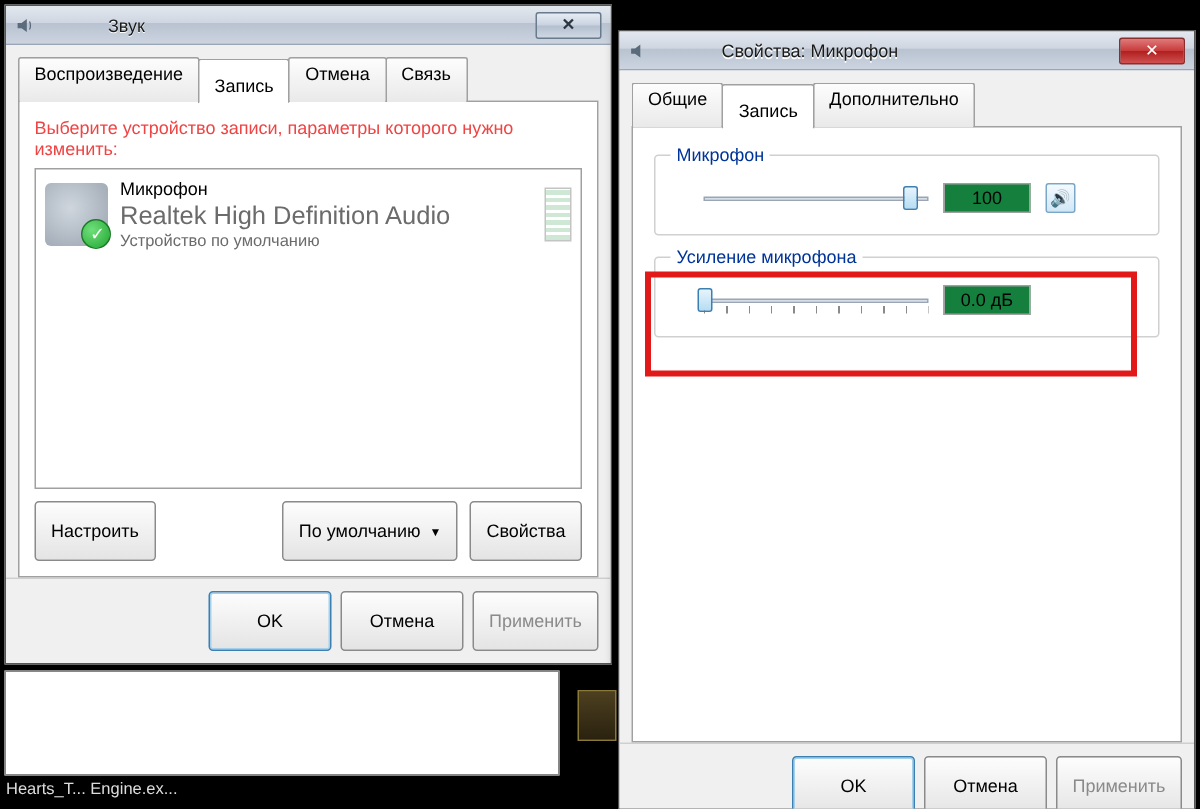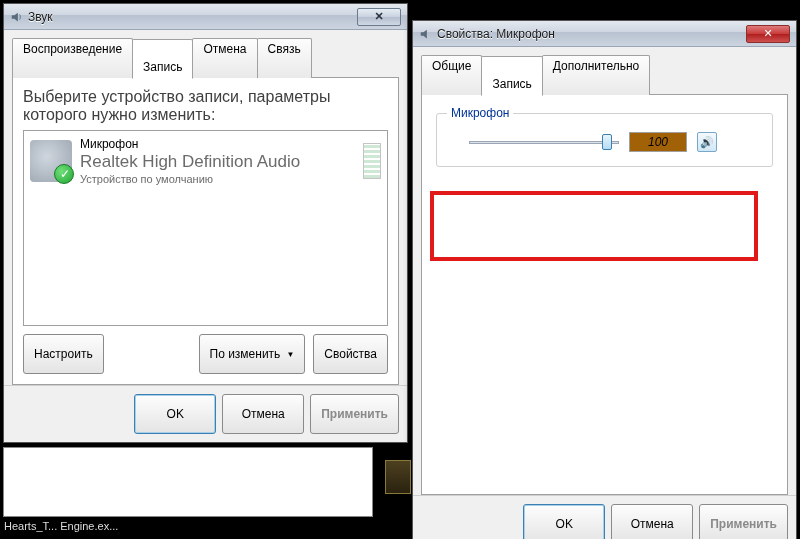--- a/index.html
+++ b/index.html
@@ -25,20 +25,21 @@
     flex-direction: column;
   }
   .titlebar {
     height: 26px;
     display: flex;
     align-items: center;
     padding: 0 6px;
     background: linear-gradient(#e3e8ef, #cfd6e1 45%, #b8c2d0 46%, #ccd4e0);
     border-bottom: 1px solid #9aa6b6;
     color: #1a1a1a;
+    gap: 44px;
   }
   .titlebar .spacer { flex: 1; }
   .titletext { font-size: 12px; margin-left: 4px; text-shadow: 0 1px 0 #fff; }
   .sysicon {
     width: 14px; height: 14px; display: inline-block;
   }
   .close-btn {
     width: 44px; height: 18px;
     border: 1px solid #8a2e2e;
     border-radius: 2px;
@@ -77,32 +78,32 @@
     border-radius: 2px 2px 0 0;
     margin-right:-1px;
     font-size: 12px;
     position:relative;
   }
   .tab.active {
     background:#fff;
     border-bottom:1px solid #fff;
     z-index:3;
     top:1px;
-    padding-top:20px;
+    padding-top:10px;
   }
   .tabpanel {
     border:1px solid #a0a0a0;
     background:#fff;
     padding:10px;
     flex:1;
     position:relative;
     z-index:1;
     display:flex; flex-direction:column;
   }
-  .prompt { font-size:16px; color:#404040; margin-bottom:6px; }
+  .prompt { font-size:12px; color:#ef4444; margin-bottom:6px; }
 
   .device-list {
     border:1px solid #a0a0a0;
     background:#fff;
     flex:1;
     padding:2px;
     overflow:auto;
   }
   .device-item {
     display:flex;
@@ -151,21 +152,21 @@
     border-radius:3px;
     background: linear-gradient(#fdfdfd,#e4e4e4);
     font-size:12px;
     display:flex; align-items:center; justify-content:center;
     padding: 16px 10px;
   }
   .btn.default {
     border:1px solid #3c7fb1;
     box-shadow: inset 0 0 0 1px #a6d0ea;
   }
-  .btn.disabled { color:#8a8a8a;font-weight:bold; }
+  .btn.disabled { color:#8a8a8a; }
   .dropdown-caret { margin-left:6px; font-size:8px; }
 
   .footer {
     padding:8px;
     border-top:1px solid #cfcfcf;
     display:flex; justify-content:flex-end; gap:6px;
     background:#f0f0f0;
   }
 
   
@@ -210,23 +211,23 @@
   .track .thumb{
     position:absolute; top:2px;
     width:10px; height:16px;
     border:1px solid #3c7fb1;
     border-radius:2px;
     background:linear-gradient(#e8f4fc,#b5ddf3);
   }
   .value-box{
     width:58px; height:20px;
     border:1px solid #a0a0a0;
-    background:#a16207;
+    background:#15803d;
     font-size:12px;
-    display:flex; align-items:center; justify-content:center;font-style:italic;
+    display:flex; align-items:center; justify-content:center;
   }
   .speaker-icon {
     width:20px; height:20px;
     border:1px solid #79a7c9;
     border-radius:2px;
     background:linear-gradient(#f4faff,#d1e7f6);
     display:flex; align-items:center; justify-content:center;
     color:#2c6aa0; font-size:11px;
   }
 
@@ -289,21 +290,21 @@
             <span class="dev-def">Устройство по умолчанию</span>
           </div>
           <div class="level-bars"></div>
         </div>
       </div>
 
       <div class="row-buttons">
         <span class="btn">Настроить</span>
         <span style="flex:1"></span>
         <span class="btn">
-          <span>По изменить</span>
+          <span>По умолчанию</span>
           <span class="dropdown-caret">▼</span>
         </span>
         <span class="btn">Свойства</span>
       </div>
     </div>
   </div>
 
   <div class="footer">
     <span class="btn default" style="min-width:82px">OK</span>
     <span class="btn" style="min-width:82px">Отмена</span>
@@ -338,20 +339,32 @@
           <span style="width:10px"></span>
           <div class="track">
             <div class="bar"></div>
             <div class="thumb" style="left:calc(92% - 5px)"></div>
           </div>
           <div class="value-box">100</div>
           <div class="speaker-icon">🔊</div>
         </div>
       </div>
 
+      <div class="groupbox" style="position:relative;">
+        <span class="legend">Усиление микрофона</span>
+        <div class="slider-row">
+          <span style="width:10px"></span>
+          <div class="track">
+            <div class="bar"></div>
+            <div class="ticks"></div>
+            <div class="thumb" style="left:-4px"></div>
+          </div>
+          <div class="value-box">0.0 дБ</div>
+        </div>
+      </div>
 
       <div class="highlight-box" style="left:8px; top:96px; width:328px; height:70px;"></div>
 
     </div>
   </div>
 
   <div class="footer">
     <span class="btn default" style="min-width:82px">OK</span>
     <span class="btn" style="min-width:82px">Отмена</span>
     <span class="btn disabled" style="min-width:82px">Применить</span>

